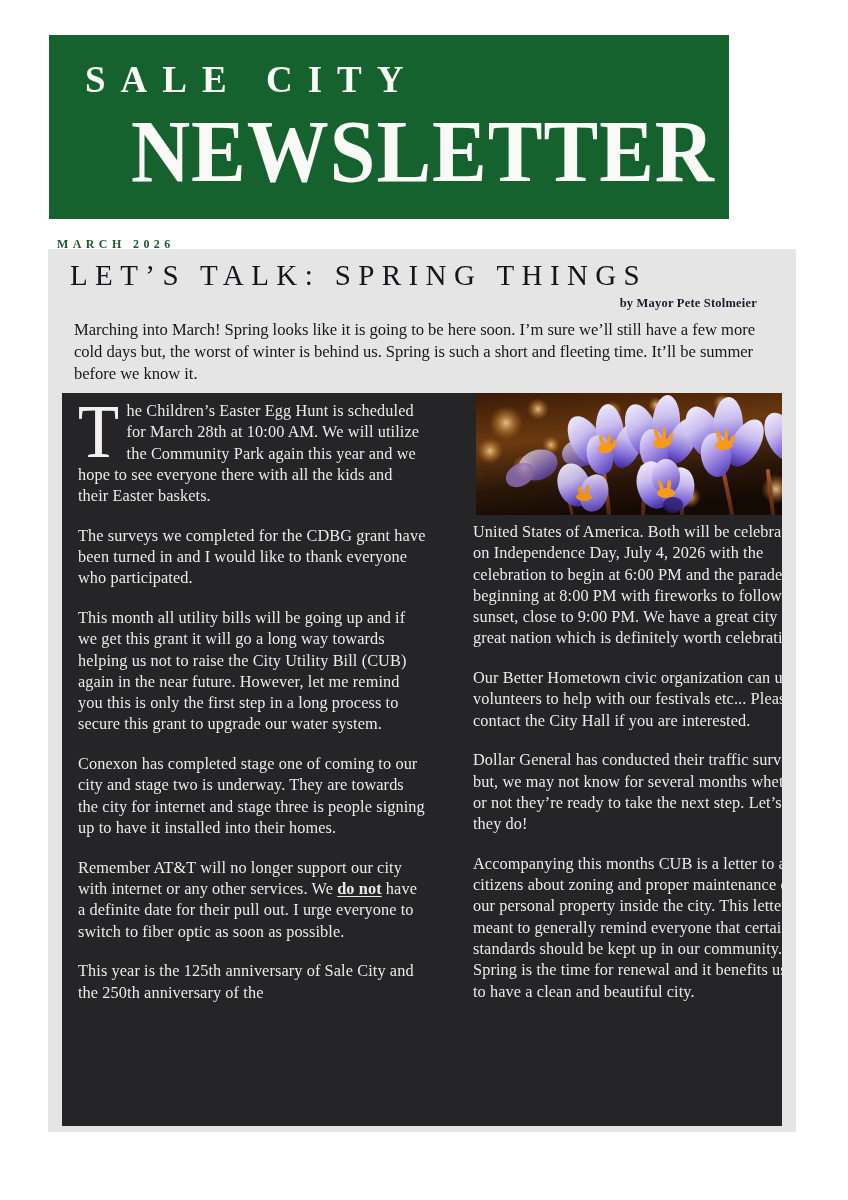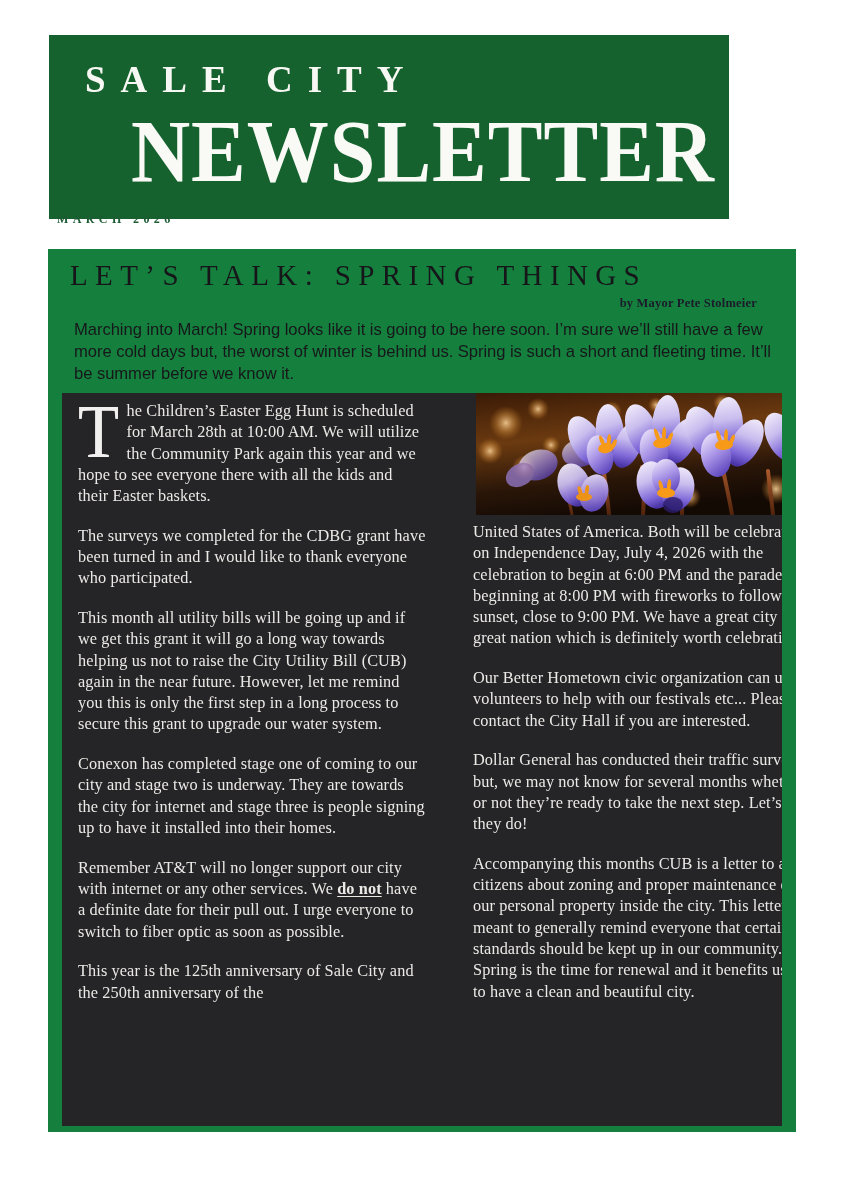--- a/index.html
+++ b/index.html
@@ -54,37 +54,37 @@
     text-align: center;
     white-space: nowrap;
     transform: scaleY(1.08);
     transform-origin: top center;
   }
 
   
   .date-line {
     position: absolute;
     left: 57px;
-    top: 212px;
+    top: 237px;
     color: #1d5b33;
     font-family: "Liberation Serif", "DejaVu Serif", serif;
     font-size: 12px;
     font-weight: 700;
     letter-spacing: 4.4px;
     white-space: nowrap;
   }
 
   
   .page-body {
     position: absolute;
     left: 48px;
     top: 249px;
     width: 748px;
     height: 883px;
-    background: #15803d;
+    background: #e5e5e5;
   }
 
   
   .article-head {
     position: absolute;
     left: 22px;
     top: 11px;
     color: #16161a;
     font-family: "Liberation Serif", "DejaVu Serif", serif;
     font-size: 29px;
@@ -105,21 +105,21 @@
     white-space: nowrap;
   }
 
   
   .intro {
     position: absolute;
     left: 26px;
     top: 70px;
     width: 700px;
     color: #17171b;
-    font-family: Liberation Sans, sans-serif;
+    font-family: Liberation Serif, serif;
     font-size: 16.6px;
     line-height: 1.33;
     letter-spacing: -0.05px;
   }
 
   
   .dark-block {
     position: absolute;
     left: 14px;
     top: 144px;

